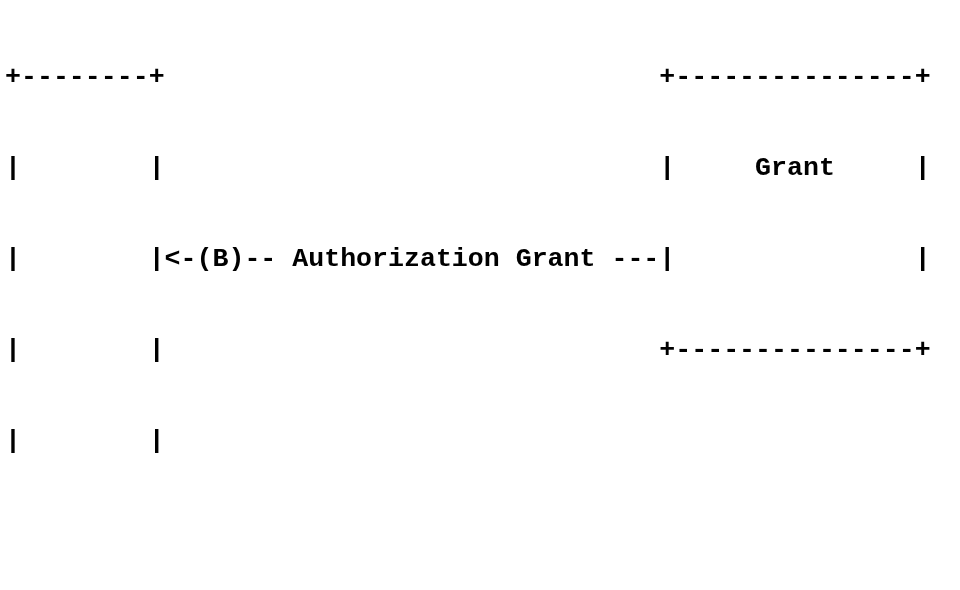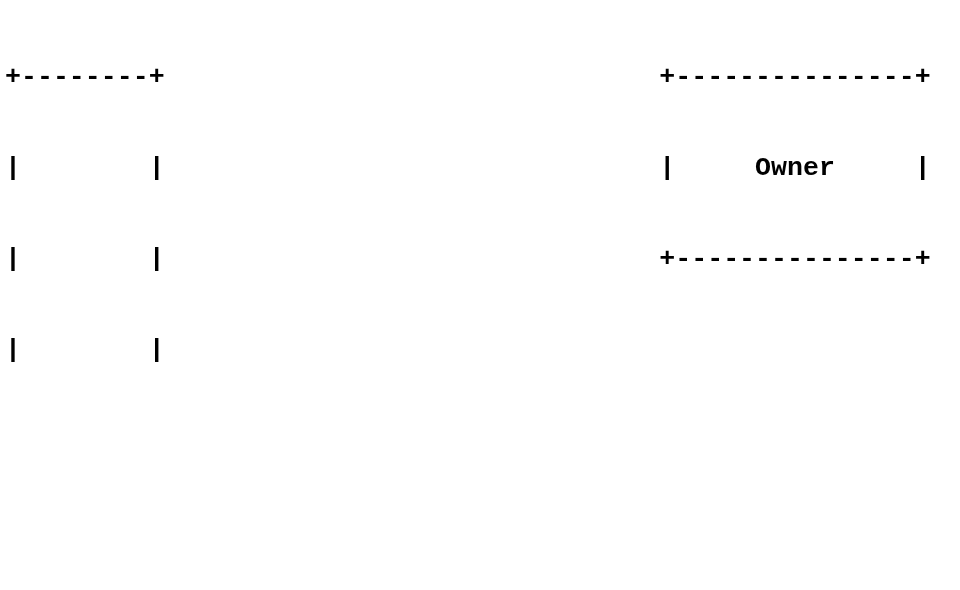--- a/index.html
+++ b/index.html
@@ -26,21 +26,22 @@
   .line {
     height: 31px;
     line-height: 31px;
   }
 </style>
 </head>
 <body>
 
 <div id="diagram">
   <div class="line">+--------+                               +---------------+</div>
-  <div class="line">|        |                               |     Owner     |</div>
+  <div class="line">|        |                               |     Grant     |</div>
+  <div class="line">|        |&lt;-(B)-- Authorization Grant ---|               |</div>
   <div class="line">|        |                               +---------------+</div>
   <div class="line">|        |</div>
   
   
   
   
   
   
   
   

